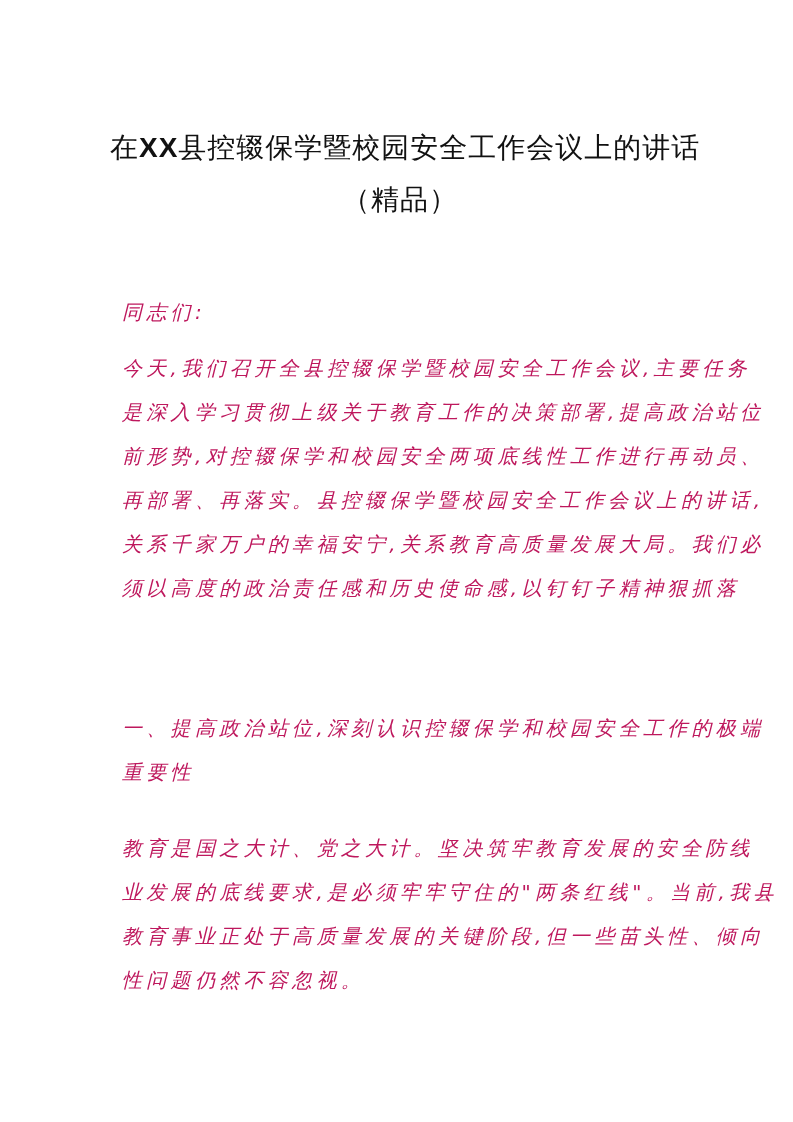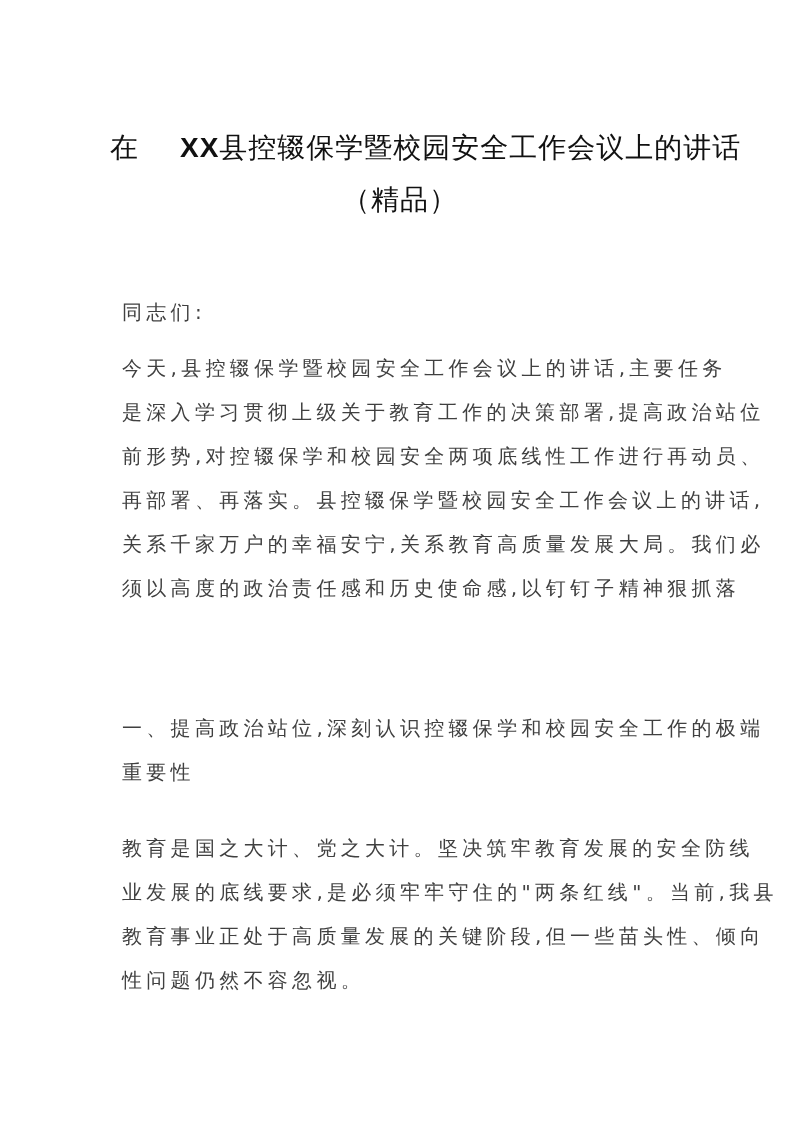--- a/index.html
+++ b/index.html
@@ -33,34 +33,34 @@
       font-size: 28px;
       line-height: 52px;
       height: 52px;
       letter-spacing: 1px;
       color: #111;
       white-space: nowrap;
     }
     .title-line b {
       font-family: "Liberation Sans", sans-serif;
       font-weight: bold;
-      margin-left: 41px;
     }
     .body-block {
       position: absolute;
       left: 122px;
       width: 560px;
     }
     .line {
       font-size: 20px;
       line-height: 44px;
       height: 44px;
       letter-spacing: 4.3px;
       white-space: nowrap;
-      color: #404040;
+      color: #be185d;
+      font-style: italic;
     }
     #greeting { top: 290px; }
     #para1 { top: 346px; }
     #heading1 { top: 706px; }
     #para2 { top: 826px; }
   </style>
 </head>
 <body>
 
 <div class="page">
@@ -68,21 +68,21 @@
   <div class="title-block">
     <div class="title-line"><span>在</span><b>XX</b><span>县控辍保学暨校园安全工作会议上的讲话</span></div>
     <div class="title-line">（精品）</div>
   </div>
 
   <div class="body-block" id="greeting">
     <div class="line">同志们:</div>
   </div>
 
   <div class="body-block" id="para1">
-    <div class="line">今天,县控辍保学暨校园安全工作会议上的讲话,主要任务</div>
+    <div class="line">今天,我们召开全县控辍保学暨校园安全工作会议,主要任务</div>
     <div class="line">是深入学习贯彻上级关于教育工作的决策部署,提高政治站位</div>
     <div class="line">前形势,对控辍保学和校园安全两项底线性工作进行再动员、</div>
     <div class="line">再部署、再落实。县控辍保学暨校园安全工作会议上的讲话,</div>
     <div class="line">关系千家万户的幸福安宁,关系教育高质量发展大局。我们必</div>
     <div class="line">须以高度的政治责任感和历史使命感,以钉钉子精神狠抓落</div>
   </div>
 
   <div class="body-block" id="heading1">
     <div class="line">一、提高政治站位,深刻认识控辍保学和校园安全工作的极端</div>
     <div class="line">重要性</div>

